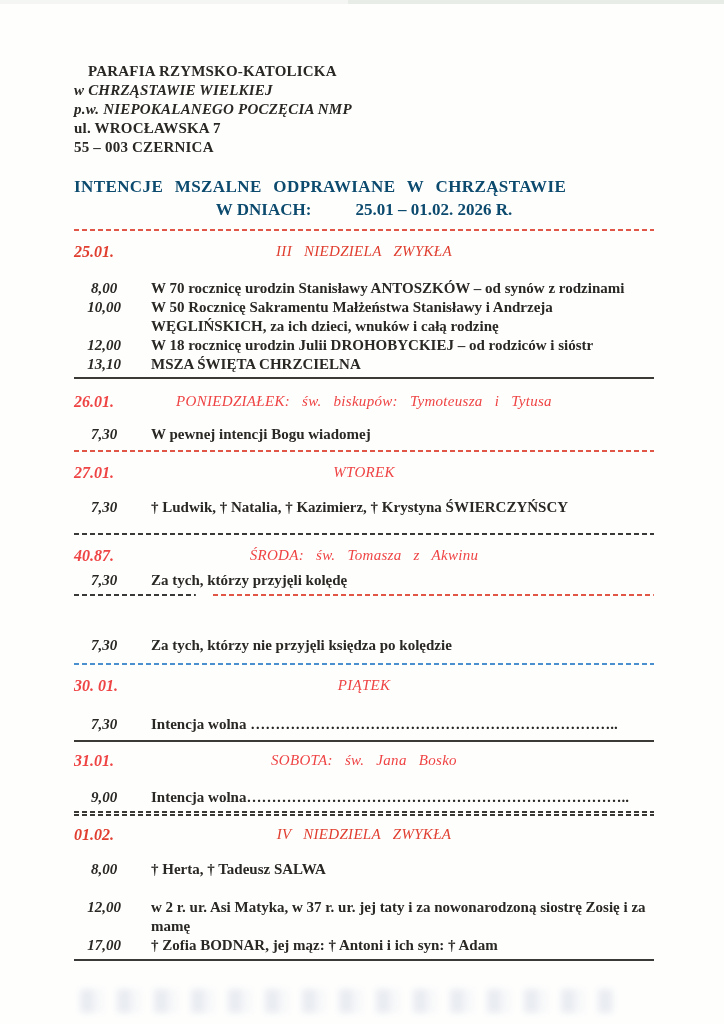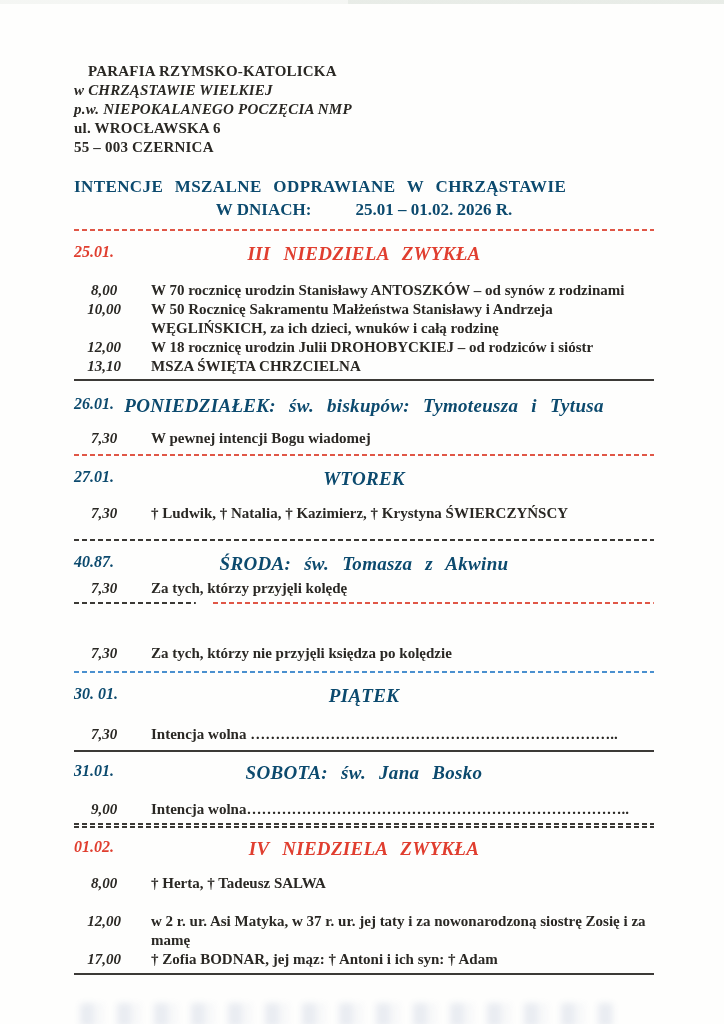--- a/index.html
+++ b/index.html
@@ -47,25 +47,25 @@
       repeating-linear-gradient(90deg,#3b3935 0 5px,rgba(0,0,0,0) 5px 8px) bottom/100% 2px no-repeat;}
   
   .day-section{padding-top:12px;}
   .day-heading{position:relative;min-height:20px;}
   .day-heading .date{
     position:absolute;left:0;top:0;
     font-weight:bold;font-style:italic;font-size:16px;
   }
   .day-heading .day{
     display:block;text-align:center;
-    font-weight:bold;font-style:italic;font-size:19px;
+    font-weight:normal;font-style:italic;font-size:15px;
     word-spacing:8px;letter-spacing:.3px;
   }
   .accent-red .date,.accent-red .day{color:#e03e2f;}
-  .accent-blue .date,.accent-blue .day{color:#0c4a6e;}
+  .accent-blue .date,.accent-blue .day{color:#ef4444;}
   .items{margin-top:14px;font-size:15px;line-height:19px;font-weight:bold;}
   .item{display:flex;align-items:baseline;}
   .item .time{flex:0 0 60px;text-align:center;padding-right:17px;font-style:italic;}
   .item .text{flex:1;}
   .day-section .divider{margin-top:8px;}
   
   #sections section:nth-of-type(1) .items{margin-top:16px;}
   #sections section:nth-of-type(1) .divider{margin-top:3px;}
   #sections section:nth-of-type(2){padding-top:14px;}
   #sections section:nth-of-type(2) .items{margin-top:12px;}
@@ -100,21 +100,21 @@
 <body>
 
 <div class="page">
   <div class="scan-edge"></div>
   <div class="content">
 
     <header class="parish-header">
       <span class="hline">PARAFIA RZYMSKO-KATOLICKA</span>
       <span class="hline">w CHRZĄSTAWIE  WIELKIEJ</span>
       <span class="hline">p.w. NIEPOKALANEGO POCZĘCIA NMP</span>
-      <span class="hline">ul. WROCŁAWSKA 6</span>
+      <span class="hline">ul. WROCŁAWSKA 7</span>
       <span class="hline">55 – 003 CZERNICA</span>
     </header>
 
     <div class="doc-title">
       <div class="t1">INTENCJE  MSZALNE  ODPRAWIANE  W  CHRZĄSTAWIE</div>
       <div class="t2">
         <span>W DNIACH:</span>
         <span>25.01 – 01.02. 2026 R.</span>
       </div>
       <div class="divider dash-red title-divider"></div>

